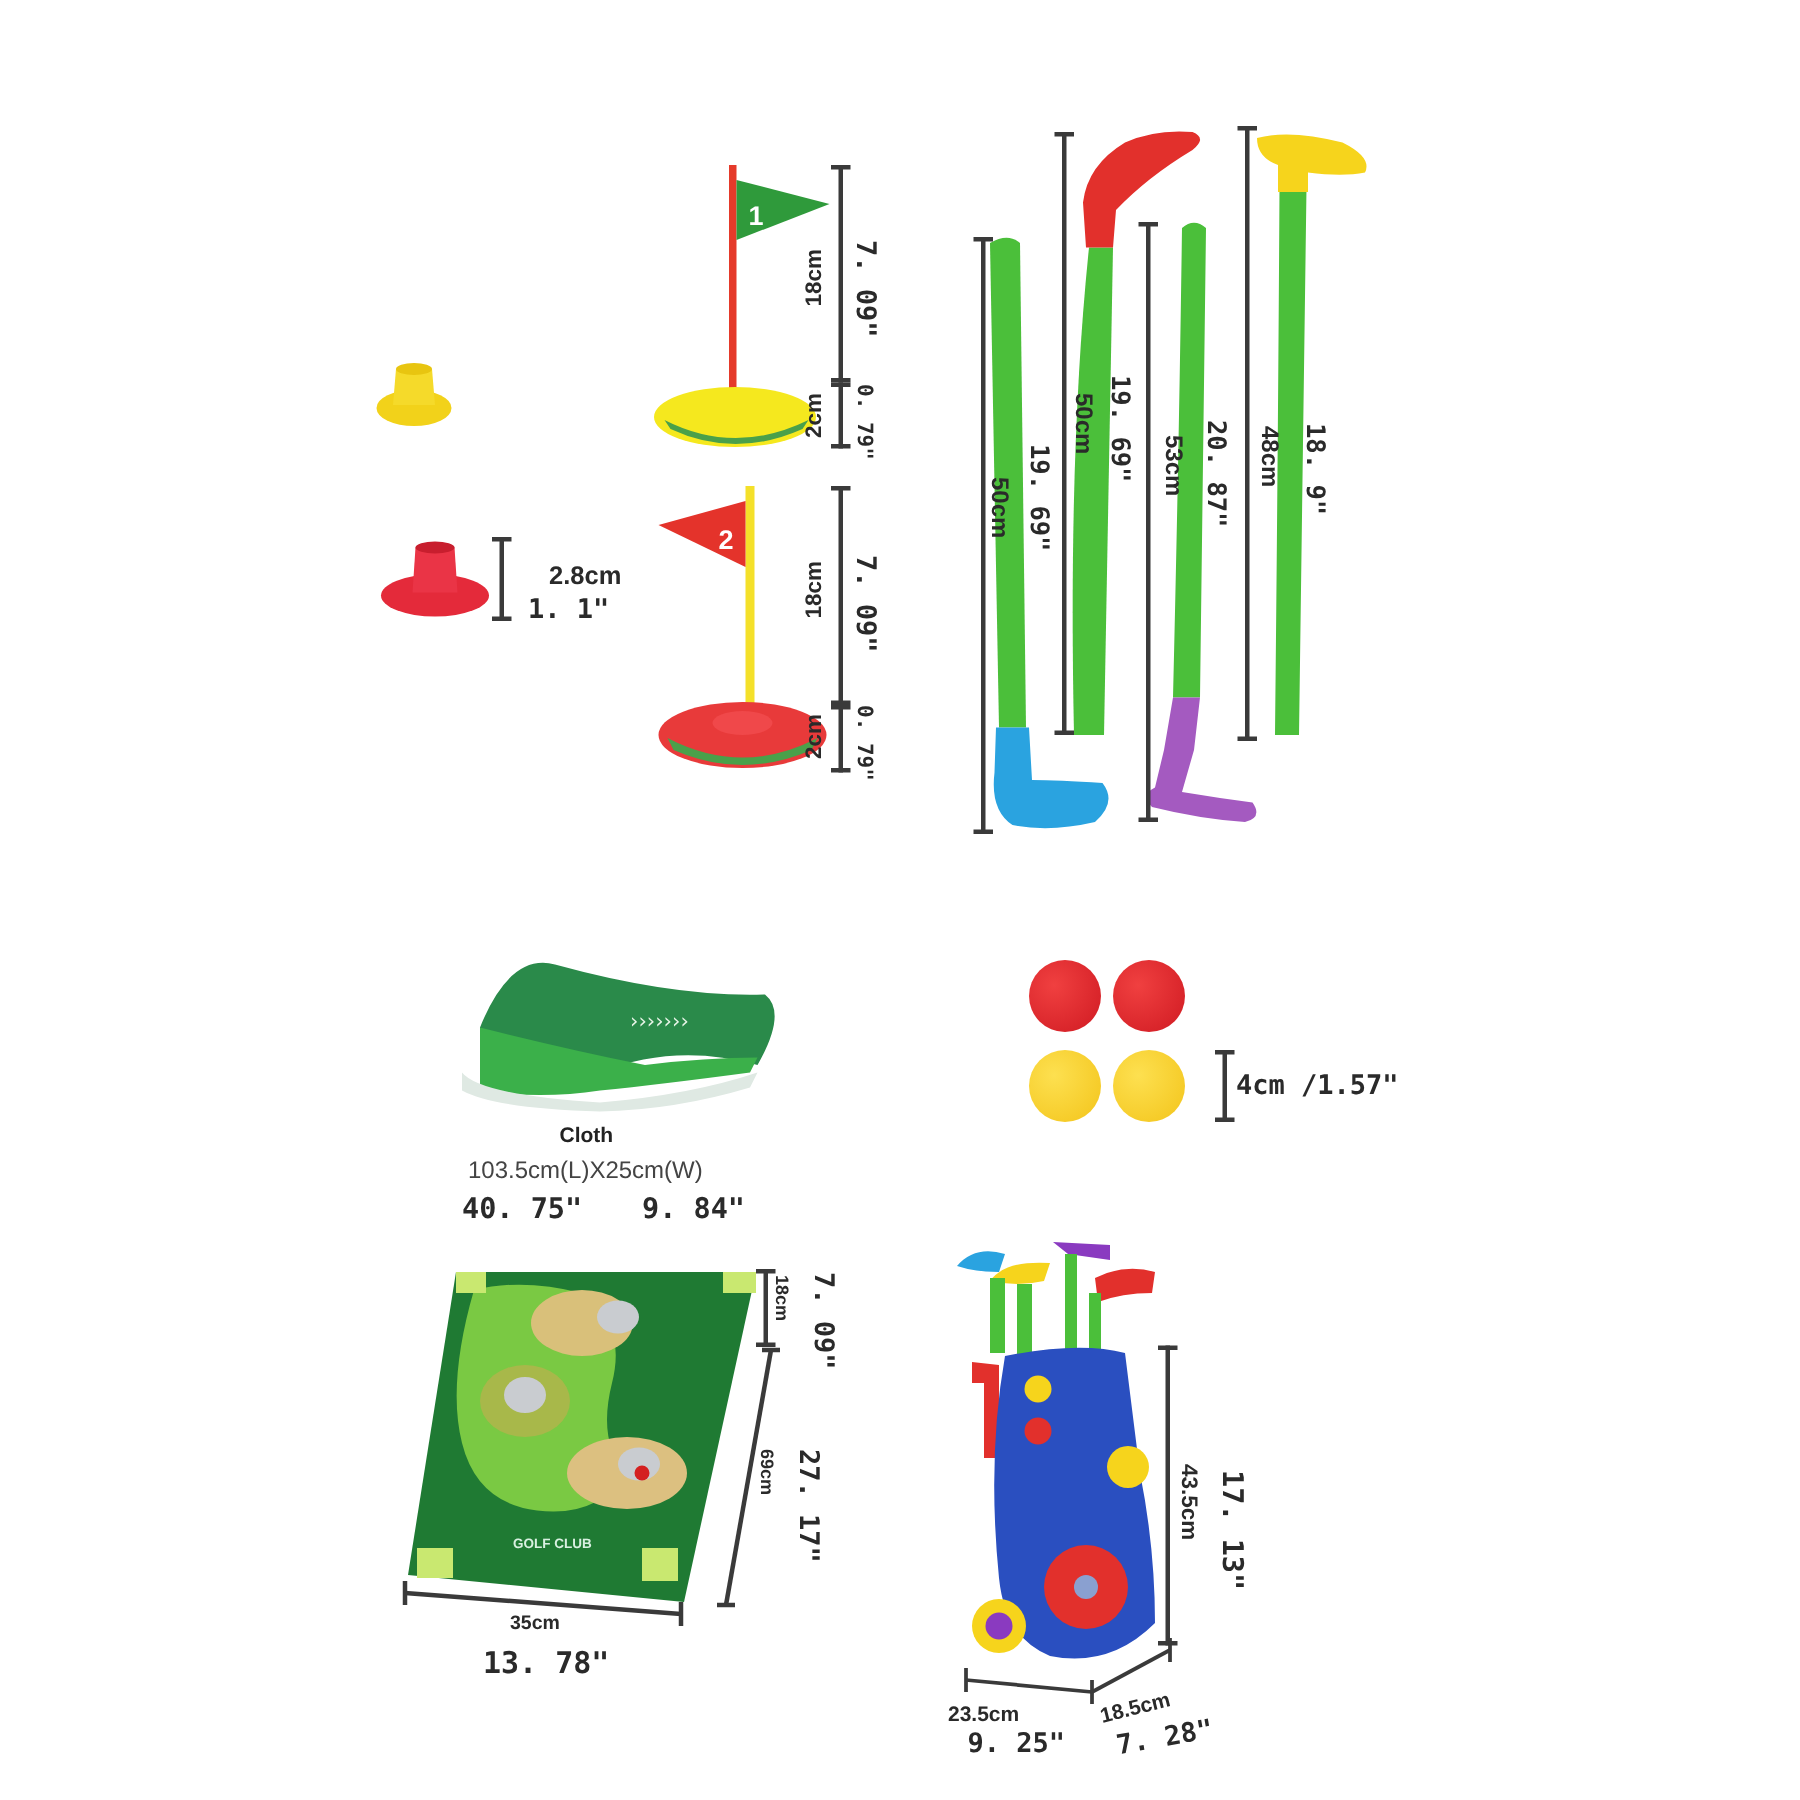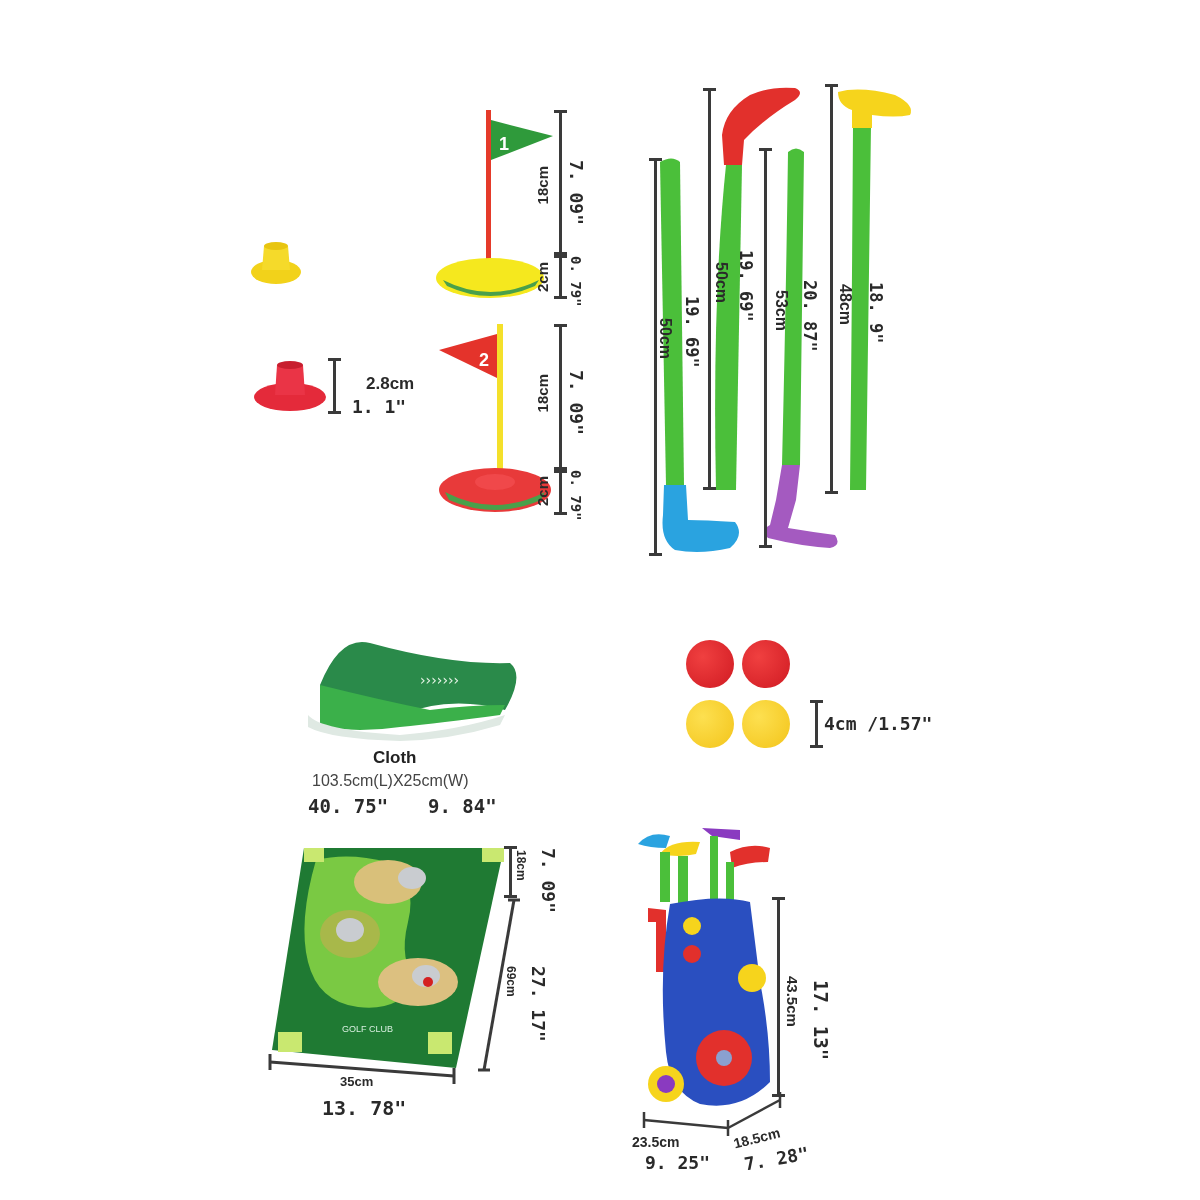--- a/index.html
+++ b/index.html
@@ -96,21 +96,21 @@
 <div class="abs dim vtext" style="left:800px;top:280px;font-size:17px;">20. 87"</div>
 <div class="abs cm vtext" style="left:836px;top:284px;font-size:16px;">48cm</div>
 <div class="abs dim vtext" style="left:866px;top:282px;font-size:17px;">18. 9"</div>
 
 <svg width="240" height="110" style="left:300px;top:635px;">
   <path d="M20 50 Q40 0 70 8 Q150 30 210 28 Q225 40 205 75 Q150 60 100 80 Q60 95 20 90 Z" fill="#2a8a4a"></path>
   <path d="M20 50 Q80 65 130 75 Q170 70 205 70 L200 80 Q140 88 100 92 Q60 98 20 92 Z" fill="#3bb04a"></path>
   <path d="M8 80 Q20 95 100 100 Q160 95 205 80 L200 90 Q150 105 100 106 Q30 104 8 92 Z" fill="#dfe9e3"></path>
   <text x="120" y="50" font-size="14" fill="#e8f5e8" font-family="DejaVu Sans, sans-serif">›››››››</text>
 </svg>
-<div class="abs" style="left:373px;top:748px;font-size:17px;font-weight:bold;">Cloth</div>
+<div class="abs" style="left:373px;top:748px;font-size:14px;font-weight:bold;">Cloth</div>
 <div class="abs" style="left:312px;top:772px;font-size:16px;color:#444;">103.5cm(L)X25cm(W)</div>
 <div class="abs dim" style="left:308px;top:795px;font-size:19px;">40. 75"</div>
 <div class="abs dim" style="left:428px;top:795px;font-size:19px;">9. 84"</div>
 
 <div class="abs" style="left:686px;top:640px;width:48px;height:48px;border-radius:50%;background:radial-gradient(circle at 35% 35%,#f04040,#d01a22);"></div>
 <div class="abs" style="left:742px;top:640px;width:48px;height:48px;border-radius:50%;background:radial-gradient(circle at 35% 35%,#f04040,#d01a22);"></div>
 <div class="abs" style="left:686px;top:700px;width:48px;height:48px;border-radius:50%;background:radial-gradient(circle at 35% 35%,#fde050,#f3c41a);"></div>
 <div class="abs" style="left:742px;top:700px;width:48px;height:48px;border-radius:50%;background:radial-gradient(circle at 35% 35%,#fde050,#f3c41a);"></div>
 <div class="vbar" style="left:815px;top:700px;height:48px;"></div>
 <div class="abs dim" style="left:824px;top:713px;font-size:18px;">4cm /1.57"</div>
@@ -123,21 +123,21 @@
   <ellipse cx="82" cy="92" rx="30" ry="24" fill="#a8b84a"></ellipse>
   <ellipse cx="82" cy="88" rx="14" ry="12" fill="#c9ccd0"></ellipse>
   <ellipse cx="150" cy="140" rx="40" ry="24" fill="#dcc080"></ellipse>
   <ellipse cx="158" cy="134" rx="14" ry="11" fill="#c9ccd0"></ellipse>
   <circle cx="160" cy="140" r="5" fill="#d42020"></circle>
   <rect x="10" y="190" width="24" height="20" fill="#c9e870"></rect>
   <rect x="160" y="190" width="24" height="22" fill="#c9e870"></rect>
   <rect x="36" y="6" width="20" height="14" fill="#c9e870"></rect>
   <rect x="214" y="6" width="22" height="14" fill="#c9e870"></rect>
 </svg>
-<div class="abs" style="left:342px;top:1024px;font-size:9px;font-weight:normal;color:#d8f0e0;">GOLF CLUB</div>
+<div class="abs" style="left:342px;top:1024px;font-size:9px;font-weight:bold;color:#d8f0e0;">GOLF CLUB</div>
 
 <div class="vbar" style="left:509px;top:846px;height:52px;"></div>
 <div class="abs cm vtext" style="left:514px;top:850px;font-size:12px;">18cm</div>
 <div class="abs dim vtext" style="left:538px;top:848px;font-size:18px;">7. 09"</div>
 
 <svg width="60" height="180" style="left:478px;top:898px;">
   <line x1="36" y1="2" x2="6" y2="172" stroke="#3a3a3a" stroke-width="3"></line>
   <line x1="30" y1="2" x2="42" y2="2" stroke="#3a3a3a" stroke-width="3"></line>
   <line x1="0" y1="172" x2="12" y2="172" stroke="#3a3a3a" stroke-width="3"></line>
 </svg>

